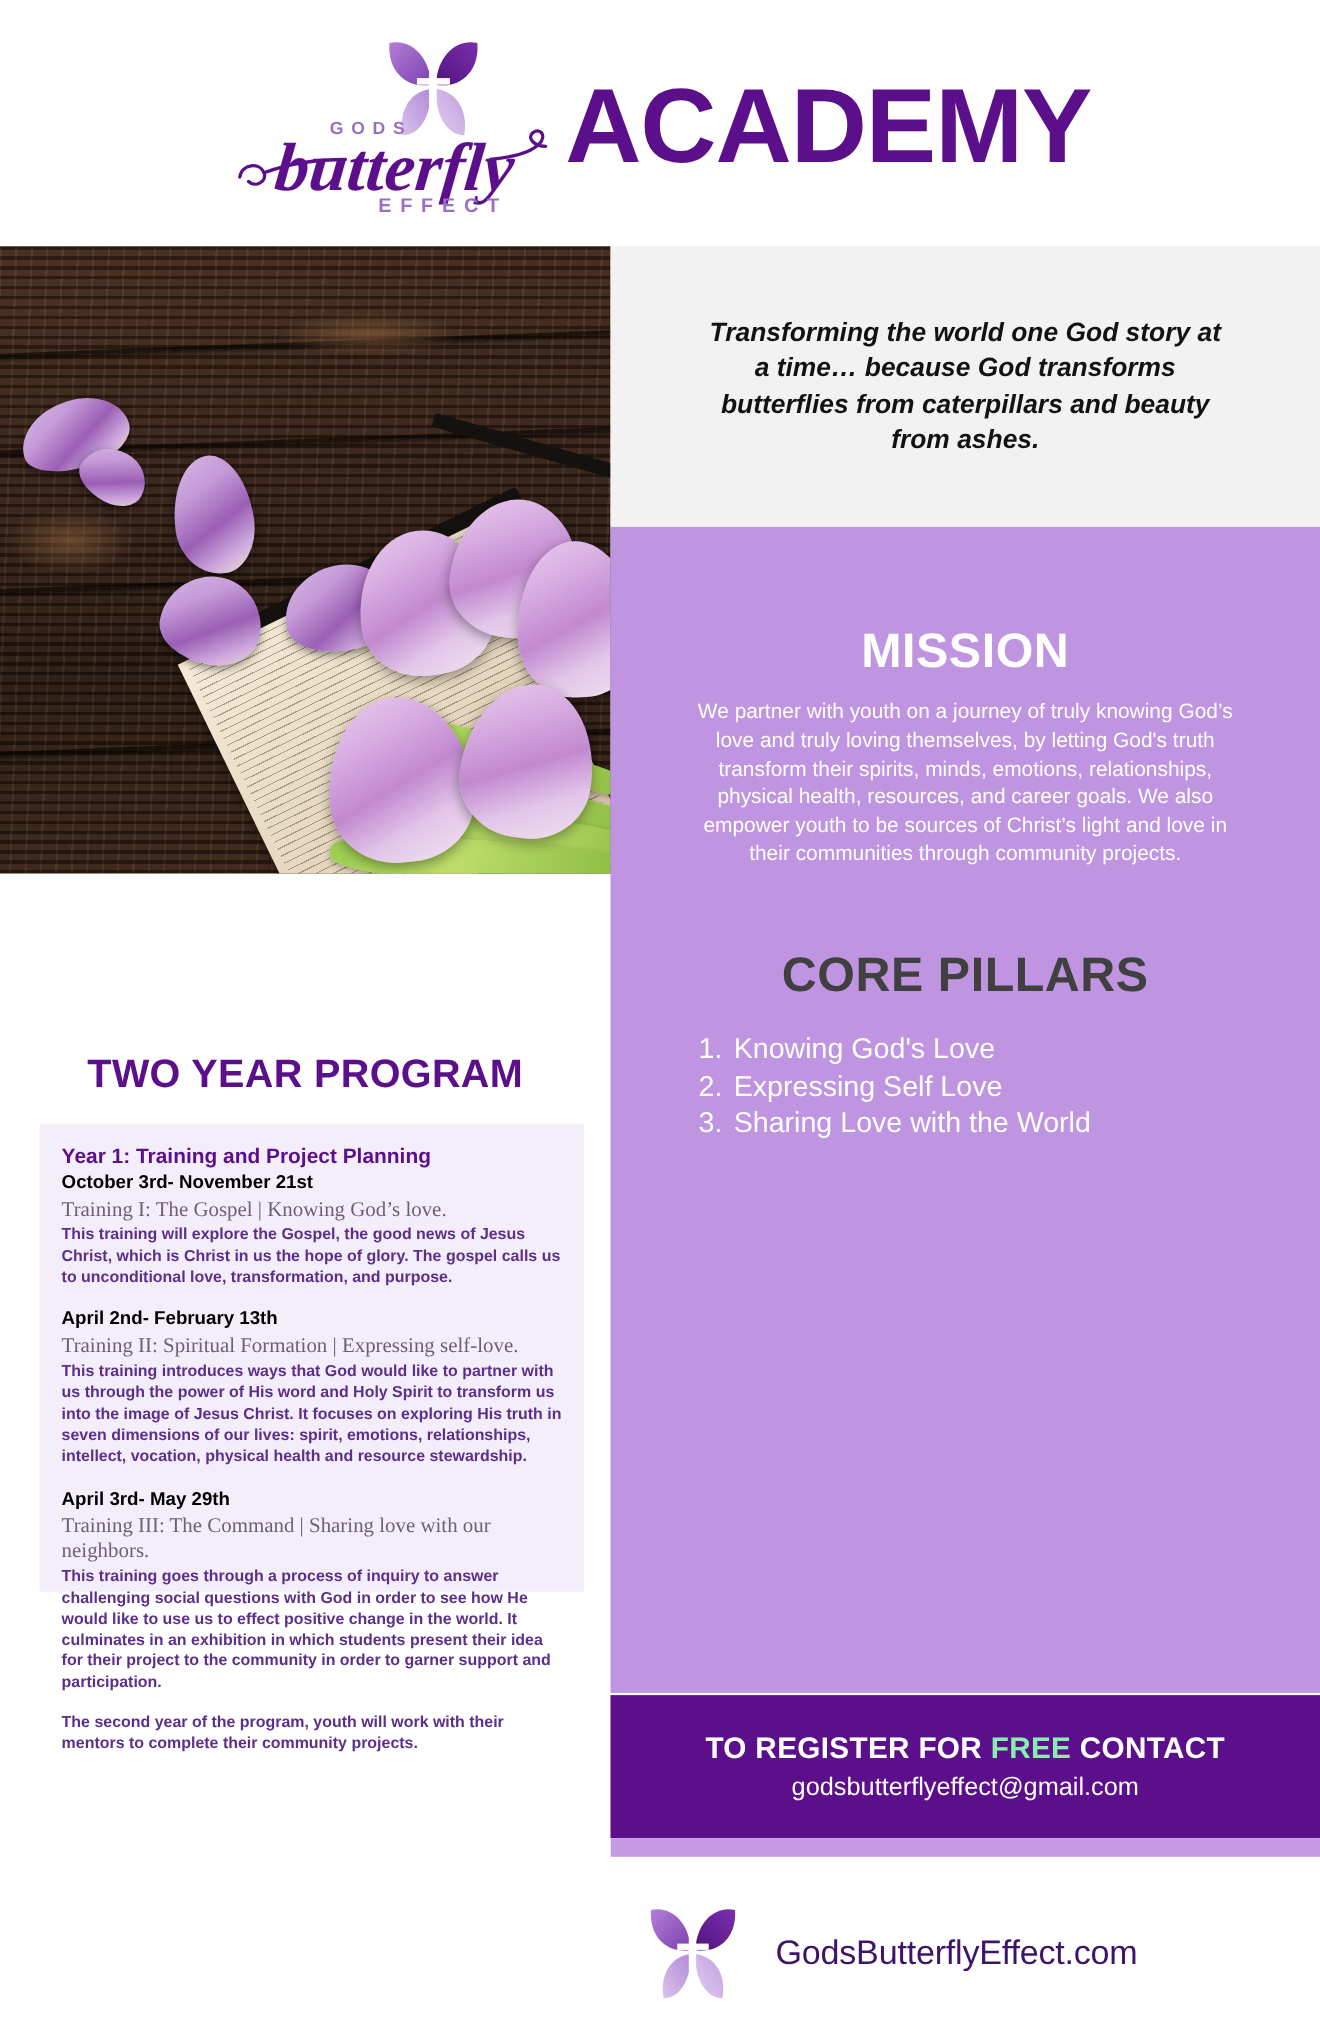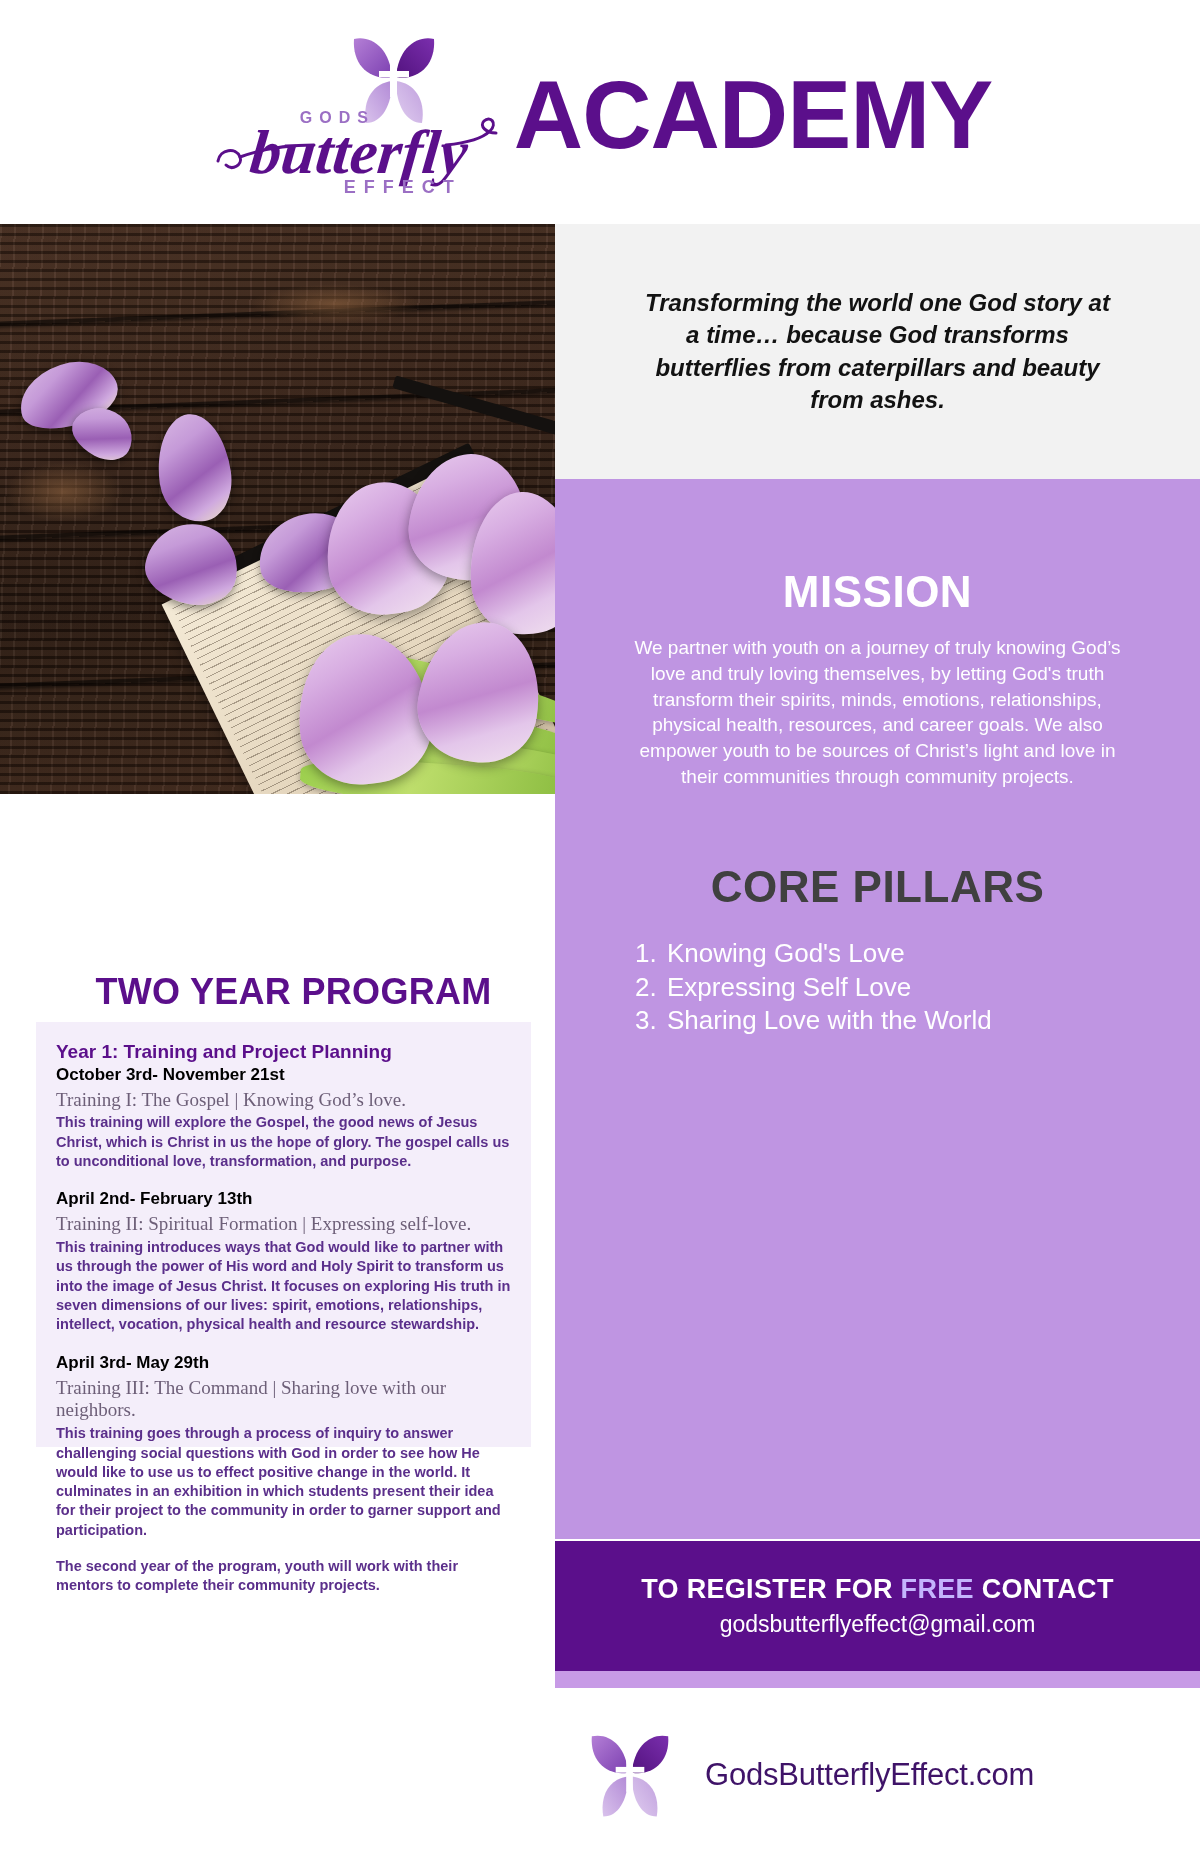--- a/index.html
+++ b/index.html
@@ -78,27 +78,27 @@
              font-weight:800;letter-spacing:.5px;}
   .pillars{margin:26px 0 0 0;padding:0 0 0 0;list-style:none;
            width:400px;margin-left:80px;}
   .pillars li{display:flex;color:#fff;font-size:26px;line-height:1.22;margin-bottom:2px;}
   .pillars li .num{width:32px;flex:0 0 32px;}
 
   
   .register{position:absolute;left:555px;top:1541px;width:645px;height:130px;background:#5b0f8b;
             display:flex;flex-direction:column;align-items:center;justify-content:center;}
   .register .line1{color:#fff;font-size:27px;font-weight:800;letter-spacing:.3px;}
-  .register .line1 .free{color:#c4b5fd;}
+  .register .line1 .free{color:#86efac;}
   .register .line2{color:#fff;font-size:23px;margin-top:6px;font-weight:400;}
   .register-strip{position:absolute;left:555px;top:1671px;width:645px;height:17px;background:#c79ae6;}
 
   
   .program-title{position:absolute;left:0;top:955px;width:555px;text-align:center;
-                 font-size:36px;font-weight:800;color:#5b0f8b;letter-spacing:.3px;margin:16px;}
+                 font-size:36px;font-weight:800;color:#5b0f8b;letter-spacing:.3px;margin:0;}
   .program-box{position:absolute;left:36px;top:1022px;width:495px;height:425px;
                background:#f4eefa;padding:18px 20px 14px 20px;box-sizing:border-box;}
   .blk{margin-bottom:17px;}
   .blk:last-child{margin-bottom:0;}
   .hdr{font-size:19px;font-weight:800;color:#5b0f8b;line-height:1.24;margin:0;}
   .subhdr{font-size:17px;font-weight:700;color:#000000;line-height:1.3;margin:0;}
   .serif{font-family:"Liberation Serif",serif;font-size:19px;color:#6d5f78;
          line-height:1.2;margin:3px 0 2px 0;}
   .body-s{font-size:14.5px;color:#5b2f8b;line-height:1.33;margin:0;font-weight:600;}
 

